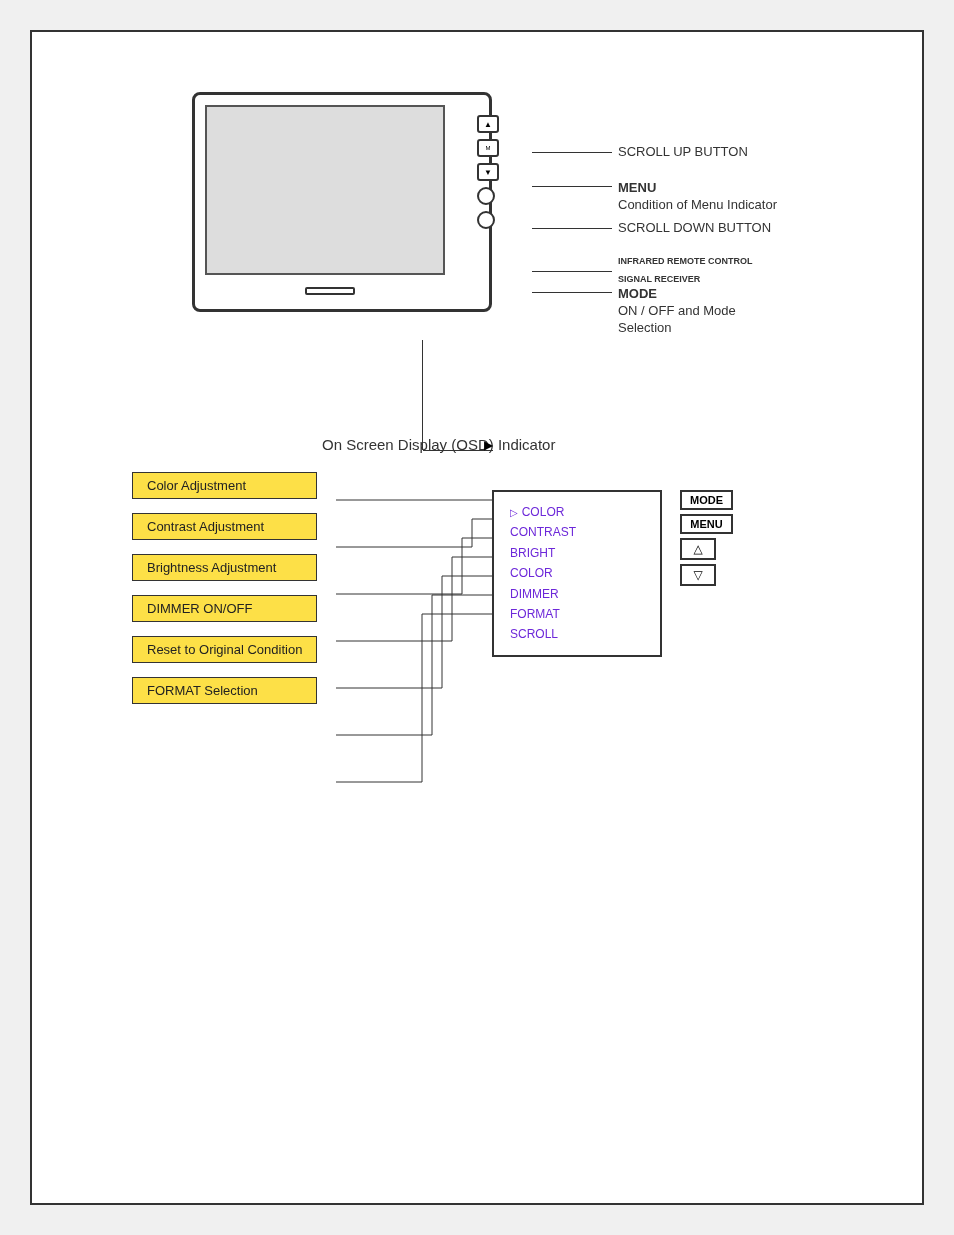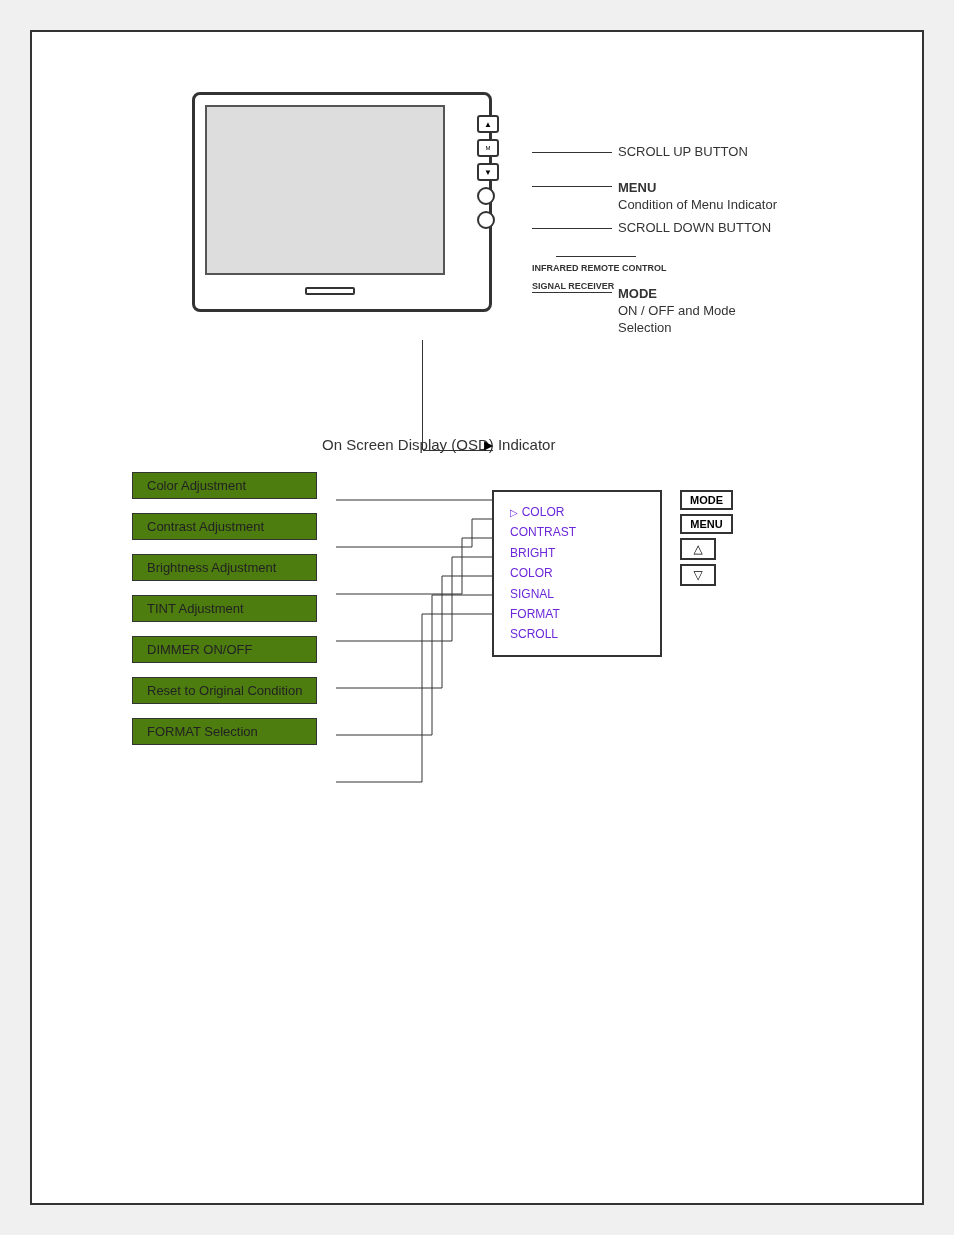--- a/index.html
+++ b/index.html
@@ -83,21 +83,21 @@
     .callout-label {
       font-size: 13px;
       color: #333;
       line-height: 1.3;
     }
     .label-box {
       border: 1.5px solid #333;
       padding: 5px 14px;
       font-size: 13px;
       color: #222;
-      background: #4d7c0f;
+      background: #fde047;
       white-space: nowrap;
       min-width: 180px;
     }
 
     
     .osd-menu-box {
       position: absolute;
       top: 30px;
       left: 460px;
       border: 2px solid #333;
@@ -168,21 +168,21 @@
   </div>
 
   <div style="position:absolute; top:188px; left:500px;">
     <div style="display:flex; align-items:center;">
       <div style="width:80px; height:1px; background:#333; margin-right:6px;"></div>
       <span class="callout-label">SCROLL DOWN BUTTON</span>
     </div>
   </div>
 
   <div style="position:absolute; top:218px; left:500px;">
-    <div style="display:flex; align-items:center;flex-direction:column;">
+    <div style="display:flex; align-items:center;">
       <div style="width:80px; height:1px; background:#333; margin-right:6px; margin-top:6px;"></div>
       <div>
         <span class="callout-label" style="font-weight:bold; font-size:9px;">INFRARED REMOTE CONTROL<br>SIGNAL RECEIVER</span>
       </div>
     </div>
   </div>
 
   <div style="position:absolute; top:254px; left:500px;">
     <div style="display:flex; align-items:flex-start;">
       <div style="width:80px; height:1px; background:#333; margin-right:6px; margin-top:6px;"></div>
@@ -216,25 +216,20 @@
         <span>Contrast Adjustment</span>
       </div>
     </div>
 
     <div style="margin-bottom:14px;">
       <div class="label-box">
         <span>Brightness Adjustment</span>
       </div>
     </div>
 
-    <div style="margin-bottom:14px;">
-      <div class="label-box">
-        <span>TINT Adjustment</span>
-      </div>
-    </div>
 
     <div style="margin-bottom:14px;">
       <div class="label-box">
         <span>DIMMER  ON/OFF</span>
       </div>
     </div>
 
     <div style="margin-bottom:14px;">
       <div class="label-box">
         <span>Reset to Original Condition</span>
@@ -249,21 +244,21 @@
 
   </div>
 
   <div class="osd-menu-box" style="position:absolute; top:458px; left:460px;">
     <div class="osd-menu-item">
       <span style="font-size:10px; margin-right:4px;">▷</span>COLOR
     </div>
     <div class="osd-menu-item">CONTRAST</div>
     <div class="osd-menu-item">BRIGHT</div>
     <div class="osd-menu-item">COLOR</div>
-    <div class="osd-menu-item">SIGNAL</div>
+    <div class="osd-menu-item">DIMMER</div>
     <div class="osd-menu-item">FORMAT</div>
     <div class="osd-menu-item">SCROLL</div>
   </div>
 
   <div style="position:absolute; top:458px; left:648px;">
     <div class="mode-btn-box">
       <span>MODE</span>
     </div>
     <div class="mode-btn-box" style="margin-top:4px;">
       <span>MENU</span>

